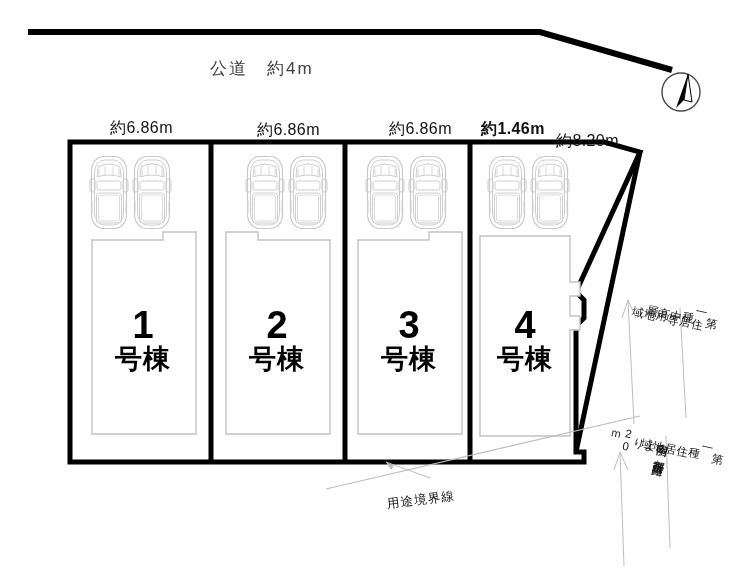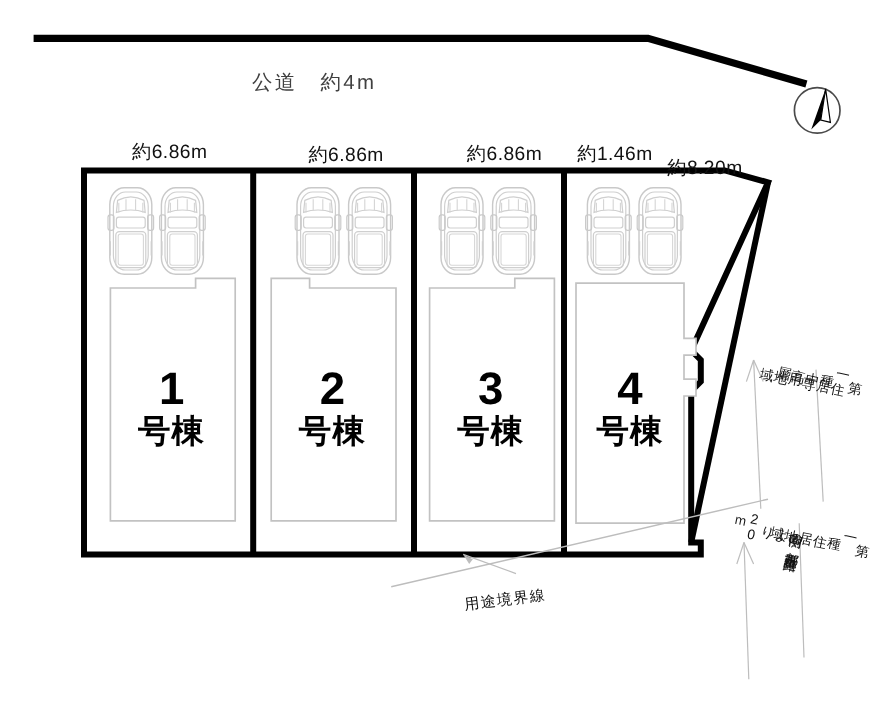--- a/index.html
+++ b/index.html
@@ -102,21 +102,21 @@
     <path d="M688 74 L676 108 L684 100 Z" fill="#000000"></path>
     <path d="M688 74 L684 100 L692 102 Z" fill="#ffffff" stroke="#000000" stroke-width="1"></path>
   </g>
 </svg>
 
 <div class="lbl road-title" style="left:210px;top:60px;">公道　約4m</div>
 
 <div class="lbl dim" style="left:110px;top:120px;">約6.86m</div>
 <div class="lbl dim" style="left:257px;top:122px;">約6.86m</div>
 <div class="lbl dim" style="left:389px;top:121px;">約6.86m</div>
-<div class="lbl dim" style="left:481px;top:121px;">約1.46m</div>
+<div class="lbl dim" style="left:481px;top:121px;font-weight:bold;">約1.46m</div>
 <div class="lbl dim" style="left:556px;top:133px;">約8.20m</div>
 
 <div class="lotnum" style="left:103px;top:305px;width:80px;">
   <span class="n">1</span>
   <span class="t">号棟</span>
 </div>
 <div class="lotnum" style="left:237px;top:305px;width:80px;">
   <span class="n">2</span>
   <span class="t">号棟</span>
 </div>

